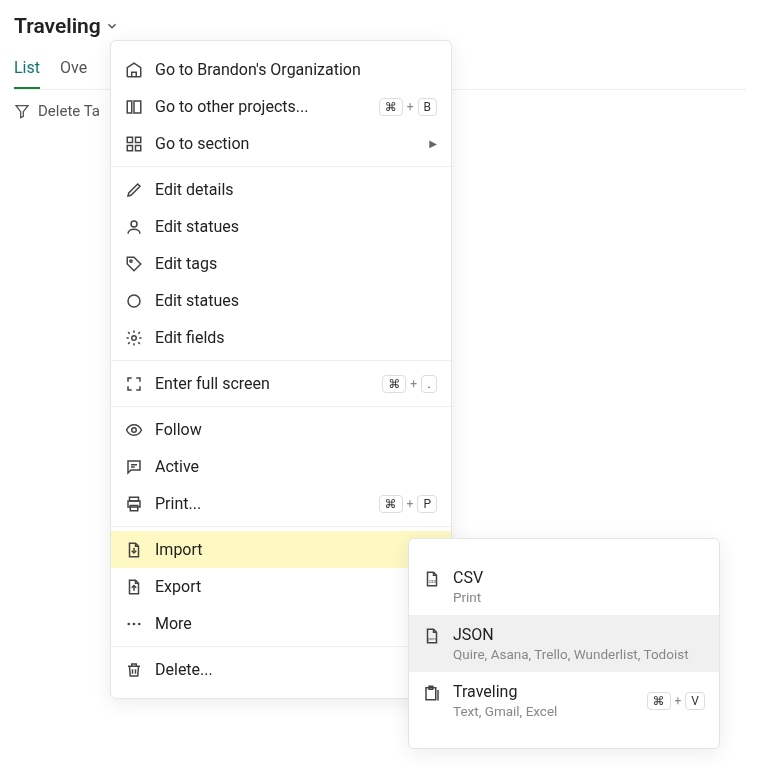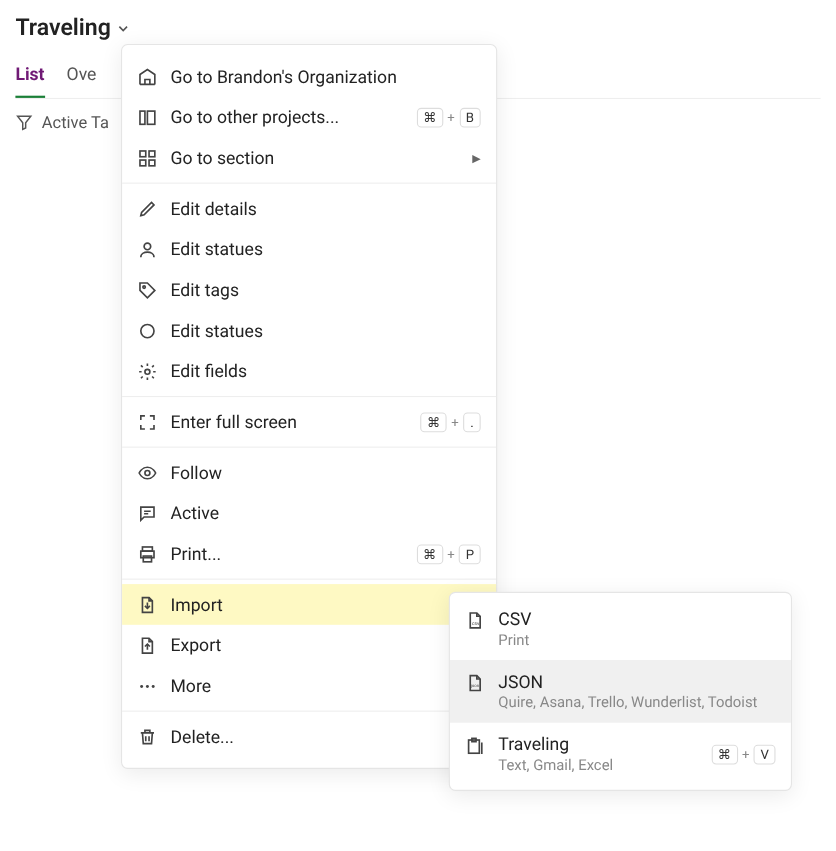--- a/index.html
+++ b/index.html
@@ -24,21 +24,21 @@
     }
     .title-row .chev { color: #555; }
     .tabs {
       display: flex;
       gap: 20px;
       font-size: 16px;
       color: #555;
       border-bottom: 1px solid #eee;
     }
     .tab { padding: 6px 0 10px 0; border-bottom: 2px solid transparent; }
-    .tab.active { color: #701a75; border-bottom-color: #1a7f37; font-weight: 700; }
+    .tab.active { color: #0f766e; border-bottom-color: #1a7f37; font-weight: 400; }
     .filter-row {
       display: flex;
       align-items: center;
       gap: 8px;
       padding: 12px 14px;
       color: #555;
       font-size: 15px;
     }
     .menu {
       position: absolute;
@@ -80,21 +80,21 @@
     .plus { font-size:12px; color:#888; }
     .submenu {
       position: absolute;
       left: 408px;
       top: 538px;
       width: 312px;
       background: #fff;
       border: 1px solid #e5e5e5;
       border-radius: 6px;
       box-shadow: 0 4px 20px rgba(0,0,0,0.08);
-      padding: 4px 0;
+      padding: 19px 0;
       font-size: 16px;
     }
     .submenu-item {
       display: flex;
       align-items: flex-start;
       gap: 12px;
       padding: 10px 14px;
       cursor: pointer;
       position: relative;
     }
@@ -123,21 +123,21 @@
     <div class="tab">Ove</div>
   </div>
 </div>
 
 <div class="filter-row">
   <span class="icon">
     <svg width="16" height="16" viewBox="0 0 24 24" fill="none" stroke="#555" stroke-width="2">
         <polygon points="3 4 21 4 14 13 14 20 10 22 10 13 3 4"></polygon>
       </svg>
   </span>
-  <span>Active Ta</span>
+  <span>Delete Ta</span>
 </div>
 
 <div class="menu">
   <div class="menu-section">
     <div class="menu-item">
       <span class="icon">
         <svg width="18" height="18" viewBox="0 0 24 24" fill="none" stroke="currentColor" stroke-width="2">
             <path d="M3 21V9l9-6 9 6v12"></path>
             <path d="M9 21v-6h6v6"></path>
             <line x1="3" y1="21" x2="21" y2="21"></line>

